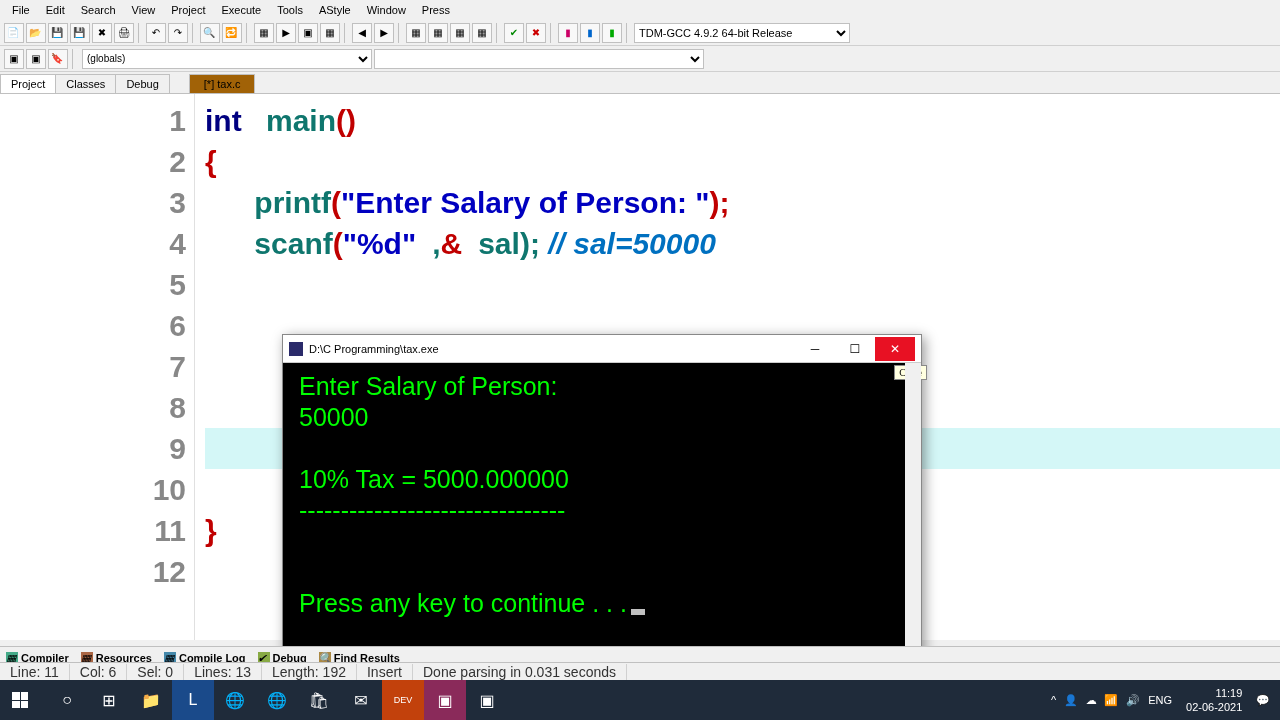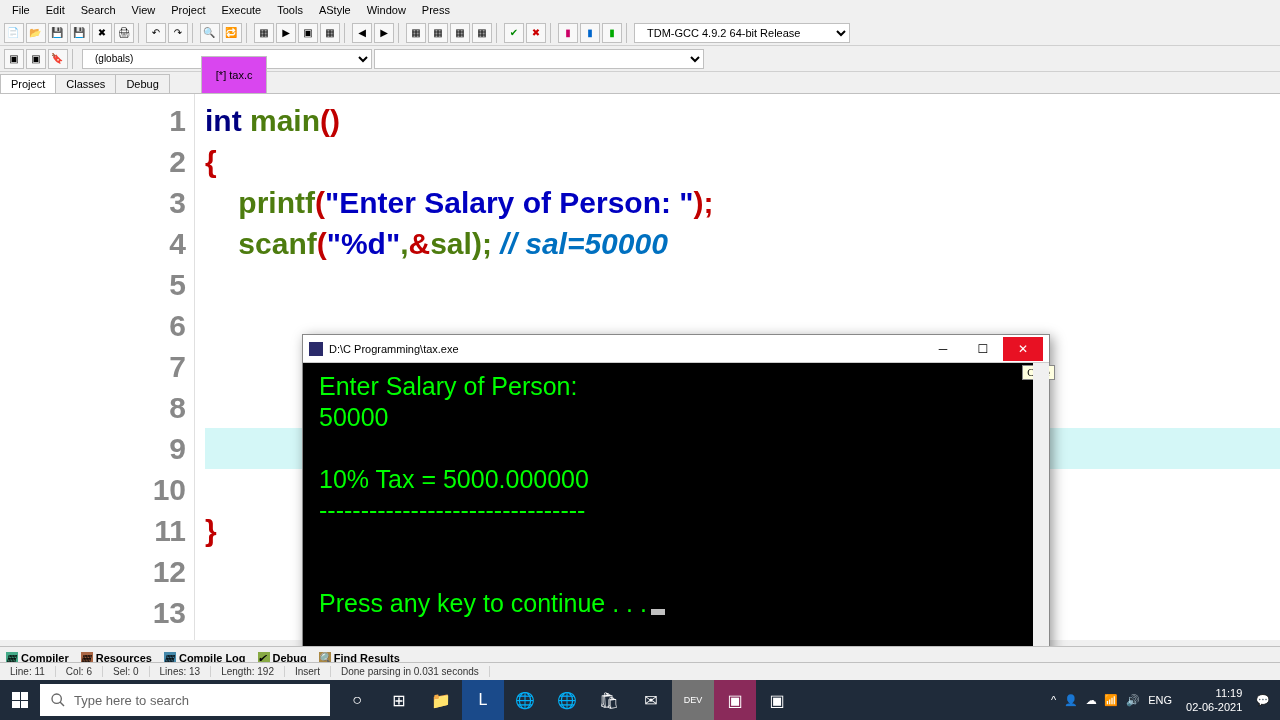--- a/index.html
+++ b/index.html
@@ -6,65 +6,65 @@
 body { width: 1280px; height: 720px; overflow: hidden; background: #f0f0f0; position: relative; }
 
 
 .menubar { height: 20px; background: #f0f0f0; display: flex; align-items: center; padding: 0 4px; font-size: 11px; }
 .menubar span { padding: 2px 8px; cursor: default; }
 
 
 .toolbar { height: 26px; background: #f0f0f0; border-bottom: 1px solid #d0d0d0; display: flex; align-items: center; padding: 2px 4px; gap: 2px; }
 .tb-btn { width: 20px; height: 20px; border: 1px solid #c0c0c0; background: #f8f8f8; display: flex; align-items: center; justify-content: center; font-size: 10px; }
 .tb-sep { width: 4px; height: 20px; border-left: 1px solid #c0c0c0; margin: 0 2px; }
-.tb-select { height: 20px; font-size: 11px; border: 1px solid #c0c0c0; background: white; padding: 0 8px; }
+.tb-select { height: 20px; font-size: 11px; border: 1px solid #c0c0c0; background: white; padding: 0 0; }
 .tb-wide { width: 216px; }
 .tb-globals { width: 290px; margin-left: 2px; font-size: 10px; }
 .tb-empty { width: 330px; }
 
 
 .tab-row { height: 22px; background: #f0f0f0; border-bottom: 1px solid #c0c0c0; display: flex; align-items: flex-end; font-size: 11px; }
 .tab-row .side-tab { padding: 3px 10px; border: 1px solid #c0c0c0; border-bottom: none; background: #f0f0f0; margin-right: -1px; }
 .tab-row .active-tab { background: white; }
-.tab-row .file-tab { margin-left: 32px; padding: 12px 14px; border: 1px solid #c0c0c0; border-bottom: none; background: #d946ef; }
+.tab-row .file-tab { margin-left: 20px; padding: 3px 14px; border: 1px solid #c0c0c0; border-bottom: none; background: #a16207; }
 
 
 .editor { position: absolute; top: 94px; left: 0; right: 0; bottom: 80px; background: white; display: flex; }
 .gutter { width: 195px; background: #fff; text-align: right; padding-right: 8px; padding-top: 6px; font-family: Consolas, monospace; font-size: 30px; font-weight: bold; color: #888; border-right: 1px solid #e0e0e0; }
 .gutter div { height: 41px; line-height: 41px; }
 .code { flex: 1; padding-top: 6px; padding-left: 10px; font-family: Consolas, monospace; font-size: 30px; font-weight: bold; position: relative; }
 .code .line { height: 41px; line-height: 41px; white-space: pre; }
 .hl-line { background: #d4f7f7; width: 100%; }
 .c-pre { color: #008000; }
 .c-kw { color: #000080; font-weight: bold; }
 .c-brk { color: #c00000; }
 .c-par { color: #c00000; }
 .c-str { color: #0000c0; }
 .c-cmt { color: #0070c0; font-style: italic; }
-.c-txt { color: #4d7c0f; }
-
-
-.console-win { position: absolute; top: 334px; left: 282px; width: 748px; height: 330px; background: #000; border: 1px solid #888; box-shadow: 3px 3px 12px rgba(0,0,0,0.4); margin-left: 20px; }
+.c-txt { color: #0f766e; margin-left: 16px; }
+
+
+.console-win { position: absolute; top: 334px; left: 282px; width: 640px; height: 330px; background: #000; border: 1px solid #888; box-shadow: 3px 3px 12px rgba(0,0,0,0.4); }
 .console-title { height: 28px; background: #fff; display: flex; align-items: center; padding: 0 6px; font-size: 11px; color: #000; border-bottom: 1px solid #ccc; }
 .console-title .ico { width: 14px; height: 14px; background: #2a2a6a; margin-right: 6px; }
 .console-title .spacer { flex: 1; }
 .win-btn { width: 40px; height: 24px; display: flex; align-items: center; justify-content: center; font-size: 12px; color: #000; }
 .win-btn.close { background: #e81123; color: #fff; }
 .console-body { padding: 8px 16px; font-family: Consolas, monospace; font-size: 25px; color: #00ff00; line-height: 31px; white-space: pre; position: relative; }
 .console-scroll { position: absolute; right: 0; top: 28px; bottom: 0; width: 16px; background: #f0f0f0; }
 .cursor { background: #c0c0c0; display: inline-block; width: 14px; height: 6px; vertical-align: bottom; margin-bottom: 4px; margin-left: 4px; }
 .close-tip { position: absolute; top: 30px; right: -6px; background: #ffffe0; border: 1px solid #888; font-size: 10px; padding: 1px 4px; font-family: 'Segoe UI'; color: #000; }
 
 
 .bottom-tabs { position: absolute; bottom: 52px; left: 0; right: 0; height: 22px; background: #f0f0f0; border-top: 1px solid #c0c0c0; display: flex; align-items: center; font-size: 11px; padding: 0 6px; gap: 12px; }
 .bottom-tabs span { display: flex; align-items: center; gap: 3px; }
 .bico { width: 12px; height: 12px; display: inline-block; }
 
 
-.statusbar { position: absolute; bottom: 40px; left: 0; right: 0; height: 18px; background: #f0f0f0; border-top: 1px solid #c0c0c0; display: flex; align-items: center; font-size: 10px; color: #333; }
+.statusbar { position: absolute; bottom: 40px; left: 0; right: 0; height: 18px; background: #f0f0f0; border-top: 1px solid #c0c0c0; display: flex; align-items: center; font-size: 14px; color: #333; }
 .statusbar span { padding: 0 10px; border-right: 1px solid #d0d0d0; }
 
 
 .taskbar { position: absolute; bottom: 0; left: 0; right: 0; height: 40px; background: #1f2b3a; display: flex; align-items: center; color: #fff; font-size: 12px; }
 .start-btn { width: 40px; height: 40px; display: flex; align-items: center; justify-content: center; }
 .win-logo { width: 16px; height: 16px; display: grid; grid-template-columns: 1fr 1fr; grid-template-rows: 1fr 1fr; gap: 1px; }
 .win-logo div { background: #fff; }
 .search-box { width: 290px; height: 32px; background: #fff; color: #666; display: flex; align-items: center; padding: 0 10px; gap: 8px; font-size: 13px; }
 .search-box svg { width: 16px; height: 16px; }
 .task-icons { display: flex; align-items: center; height: 40px; margin-left: 6px; }
@@ -148,21 +148,20 @@
       <div>3</div>
       <div>4</div>
       <div>5</div>
       <div>6</div>
       <div>7</div>
       <div>8</div>
       <div>9</div>
       <div>10</div>
       <div>11</div>
       <div>12</div>
-      <div>13</div>
   </div>
   <div class="code">
     <div class="line"><span class="c-kw">int</span><span class="c-txt"> main</span><span class="c-par">()</span></div>
     <div class="line"><span class="c-brk">{</span></div>
     <div class="line"><span class="c-txt">    printf</span><span class="c-par">(</span><span class="c-str">"Enter Salary of Person: "</span><span class="c-par">);</span></div>
     <div class="line"><span class="c-txt">    scanf</span><span class="c-par">(</span><span class="c-str">"%d"</span><span class="c-txt">,</span><span class="c-par">&amp;</span><span class="c-txt">sal);</span><span class="c-cmt"> // sal=50000</span></div>
     <div class="line"></div>
     <div class="line"></div>
     <div class="line"></div>
     <div class="line"></div>
@@ -228,37 +227,30 @@
 
 <div class="taskbar">
   <div class="start-btn">
     <div class="win-logo">
         <div></div>
         <div></div>
         <div></div>
         <div></div>
       </div>
   </div>
-  <div class="search-box">
-    <svg viewBox="0 0 24 24" fill="none" stroke="#666" stroke-width="2">
-        <circle cx="10" cy="10" r="7"></circle>
-        <line x1="21" y1="21" x2="15" y2="15"></line>
-      </svg>
-    <span>Type here to search</span>
-  </div>
   <div class="task-icons">
     <div class="task-ico">○</div>
     <div class="task-ico">⊞</div>
     <div class="task-ico">📁</div>
     <div class="task-ico" style="background:#1a4a8a">L</div>
     <div class="task-ico">🌐</div>
     <div class="task-ico">🌐</div>
     <div class="task-ico">🛍</div>
     <div class="task-ico">✉</div>
-    <div class="task-ico" style="background:#737373;font-size:9px">DEV</div>
+    <div class="task-ico" style="background:#c2410c;font-size:9px">DEV</div>
     <div class="task-ico" style="background:#8a2a5a">▣</div>
     <div class="task-ico">▣</div>
   </div>
   <div class="tray">
     <span>^</span>
     <span>👤</span>
     <span>☁</span>
     <span>📶</span>
     <span>🔊</span>
     <span>ENG</span>

